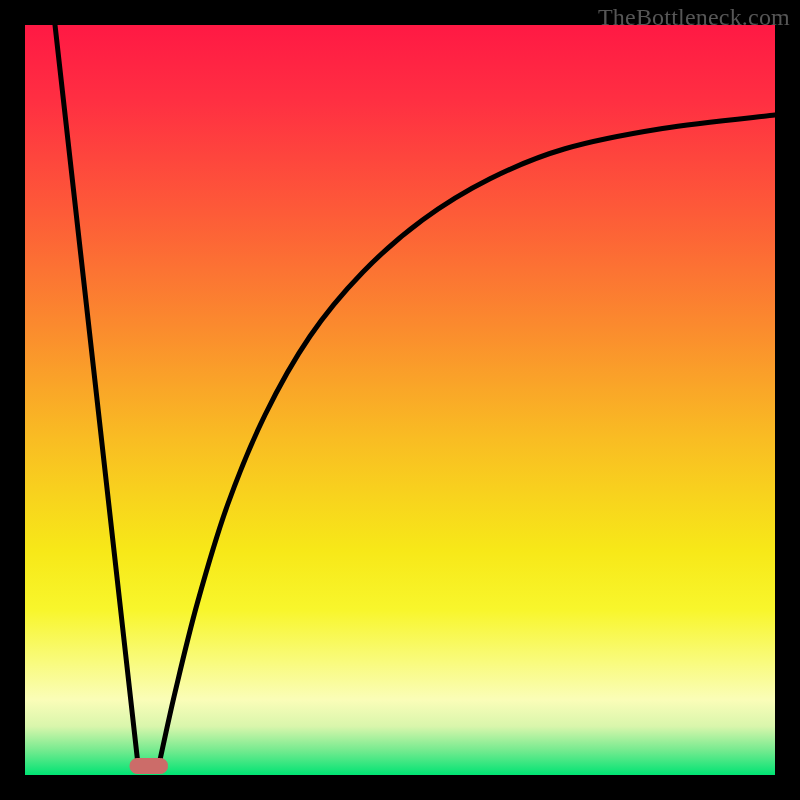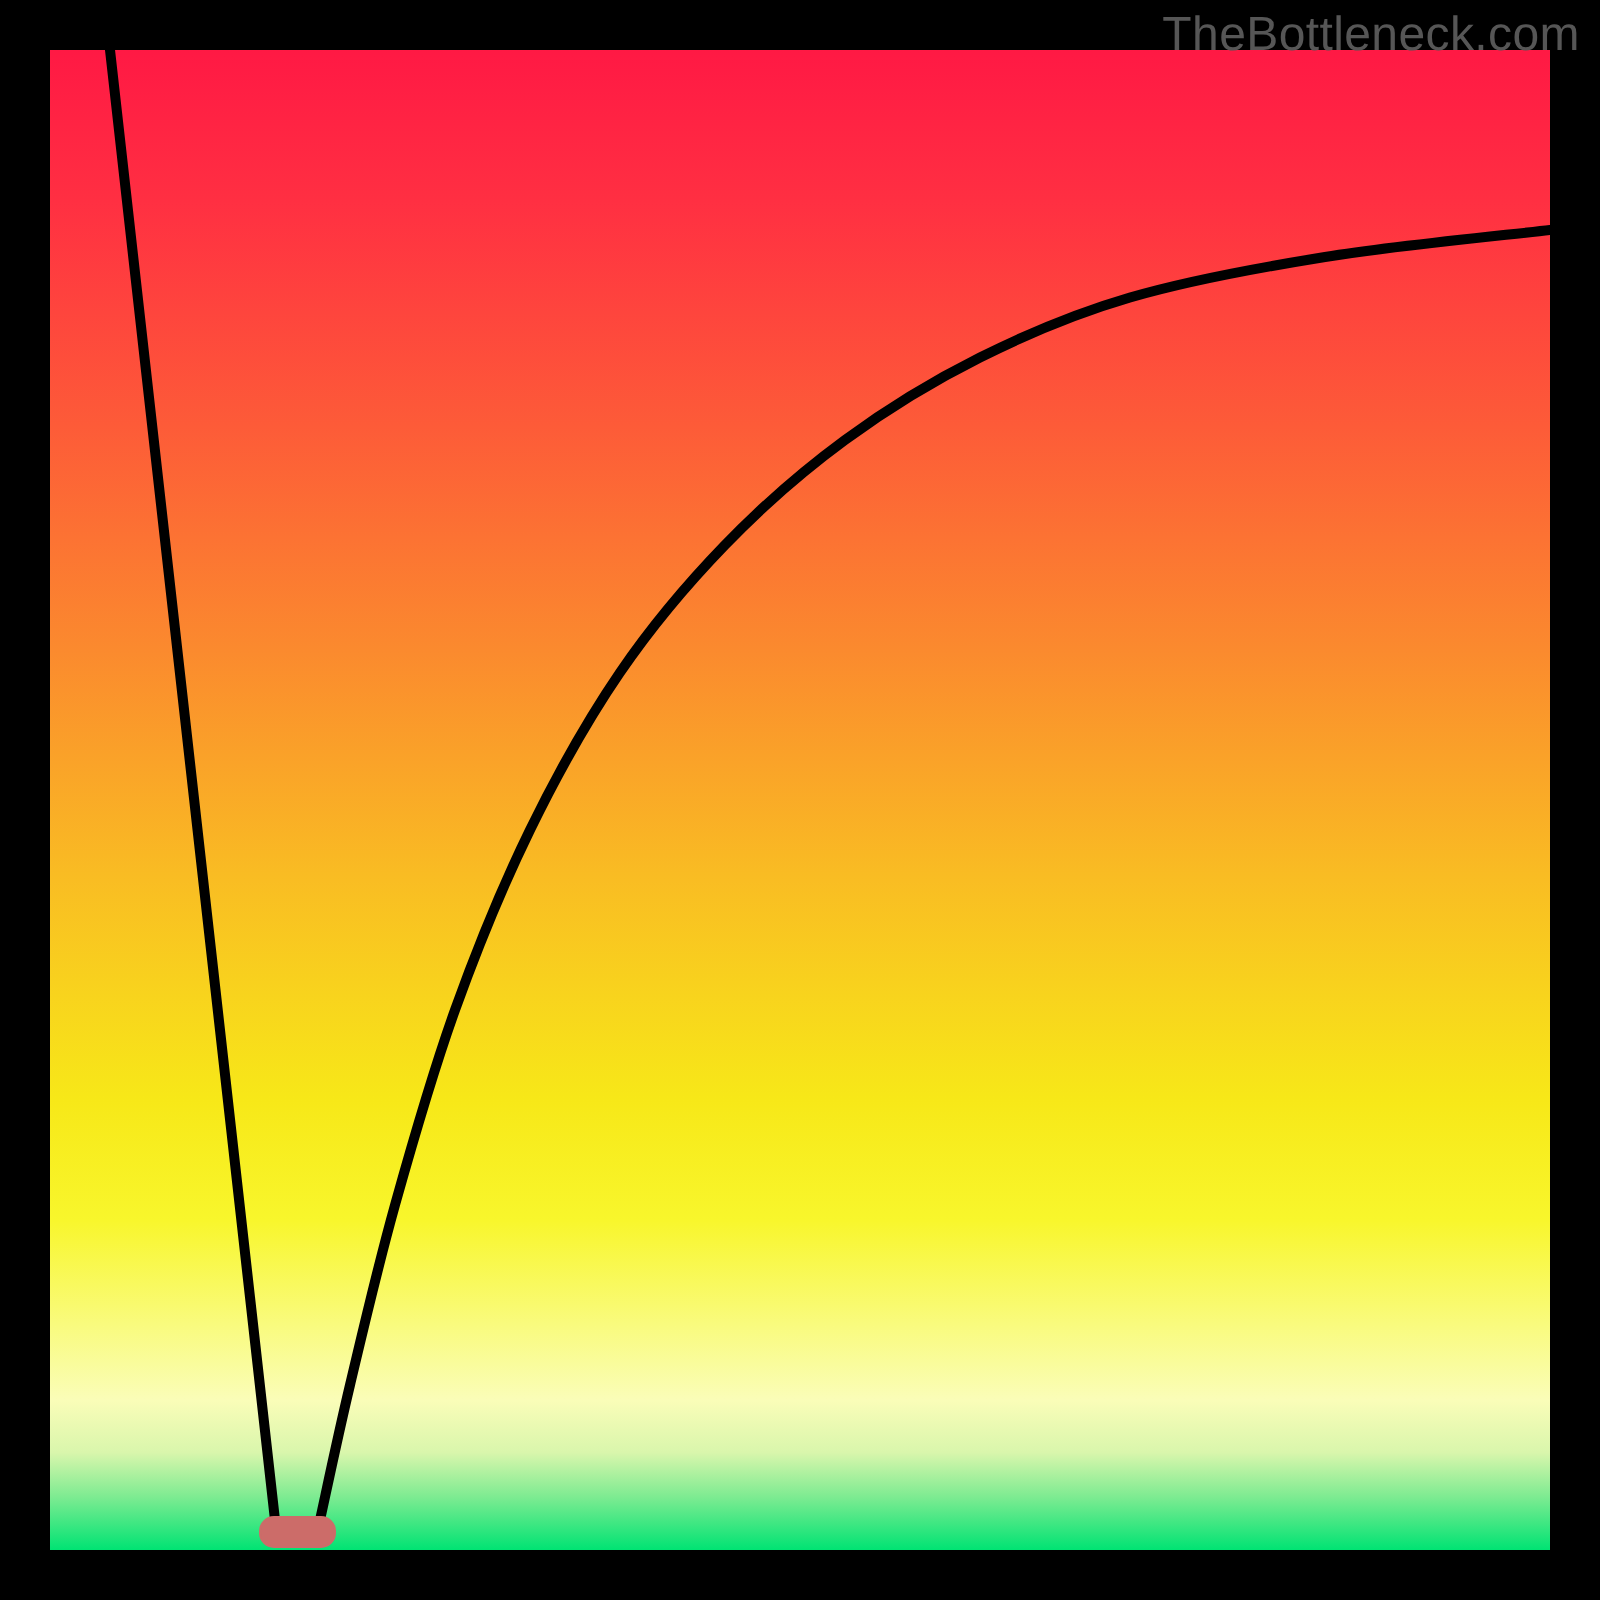--- a/index.html
+++ b/index.html
@@ -13,21 +13,21 @@
   .frame {
     position: relative;
     width: 800px;
     height: 800px;
     background: #000;
   }
   .watermark {
     position: absolute;
     top: 4px;
     right: 10px;
-    font-family: Liberation Sans, sans-serif;
+    font-family: Liberation Serif, serif;
     font-size: 24px;
     color: #565656;
     z-index: 10;
     letter-spacing: 0.2px;
   }
   svg.plot {
     position: absolute;
     left: 25px;
     top: 25px;
     width: 750px;

